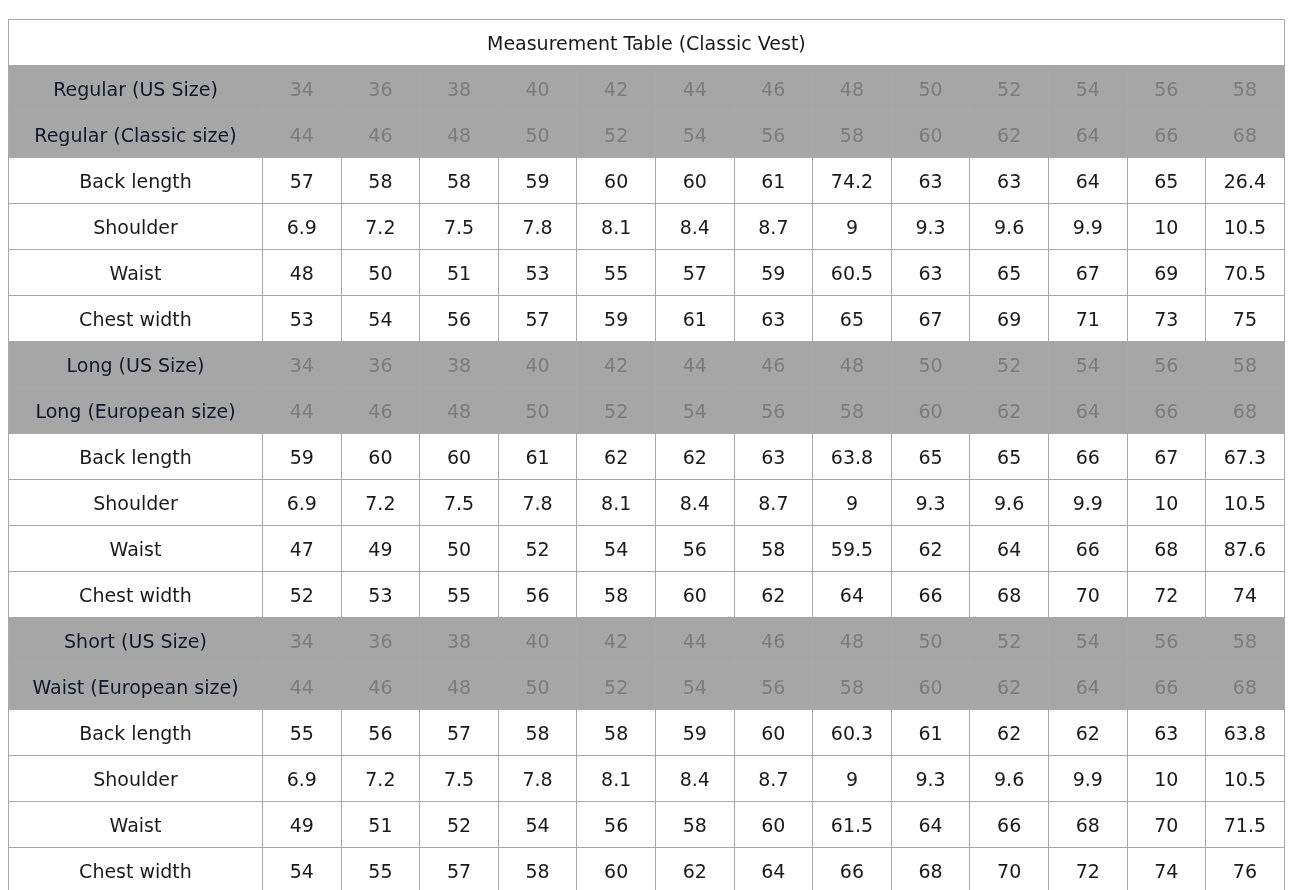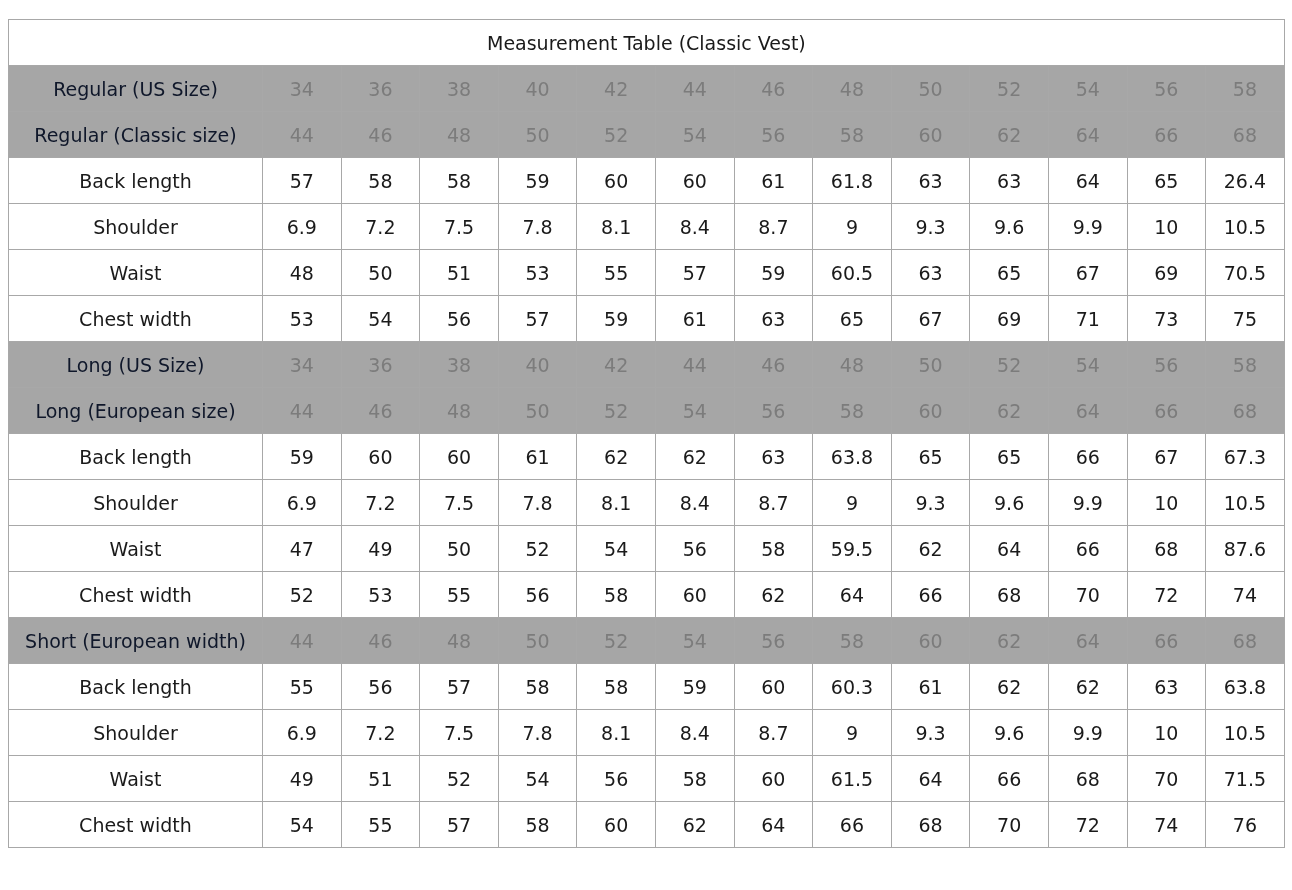--- a/index.html
+++ b/index.html
@@ -122,21 +122,21 @@
         </tr>
         <tr class="data-row">
           <td class="label">Back length</td>
           <td>57</td>
           <td>58</td>
           <td>58</td>
           <td>59</td>
           <td>60</td>
           <td>60</td>
           <td>61</td>
-          <td>61.8</td>
+          <td>74.2</td>
           <td>63</td>
           <td>63</td>
           <td>64</td>
           <td>65</td>
           <td>26.4</td>
         </tr>
         <tr class="data-row">
           <td class="label">Shoulder</td>
           <td>6.9</td>
           <td>7.2</td>
@@ -274,21 +274,37 @@
           <td>60</td>
           <td>62</td>
           <td>64</td>
           <td>66</td>
           <td>68</td>
           <td>70</td>
           <td>72</td>
           <td>74</td>
         </tr>
         <tr class="size-row">
-          <td class="label">Short (European width)</td>
+          <td class="label">Short (US Size)</td>
+          <td>34</td>
+          <td>36</td>
+          <td>38</td>
+          <td>40</td>
+          <td>42</td>
+          <td>44</td>
+          <td>46</td>
+          <td>48</td>
+          <td>50</td>
+          <td>52</td>
+          <td>54</td>
+          <td>56</td>
+          <td>58</td>
+        </tr>
+        <tr class="size-row">
+          <td class="label">Waist (European size)</td>
           <td>44</td>
           <td>46</td>
           <td>48</td>
           <td>50</td>
           <td>52</td>
           <td>54</td>
           <td>56</td>
           <td>58</td>
           <td>60</td>
           <td>62</td>

